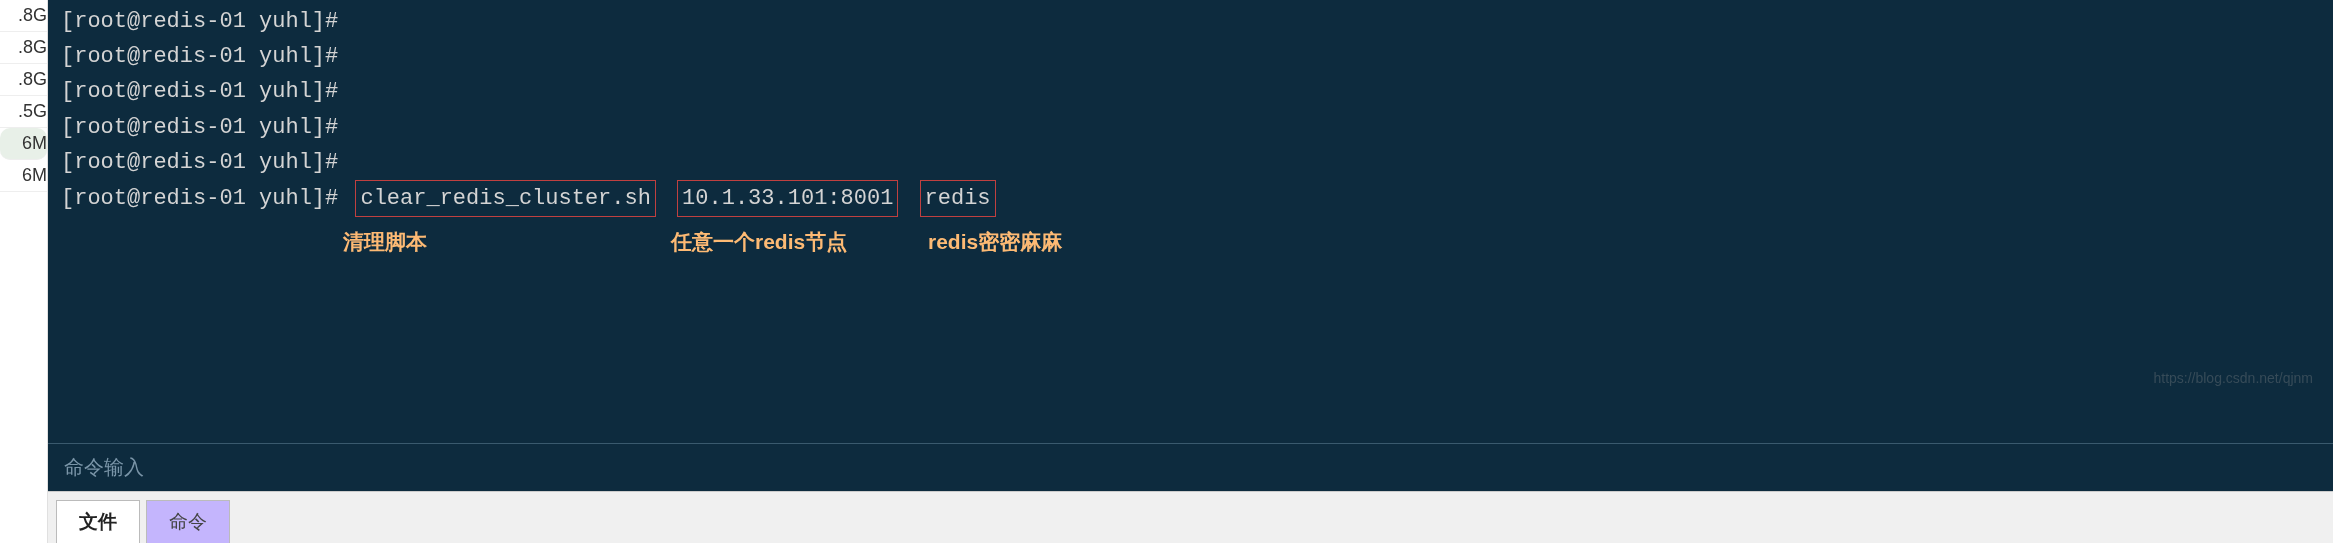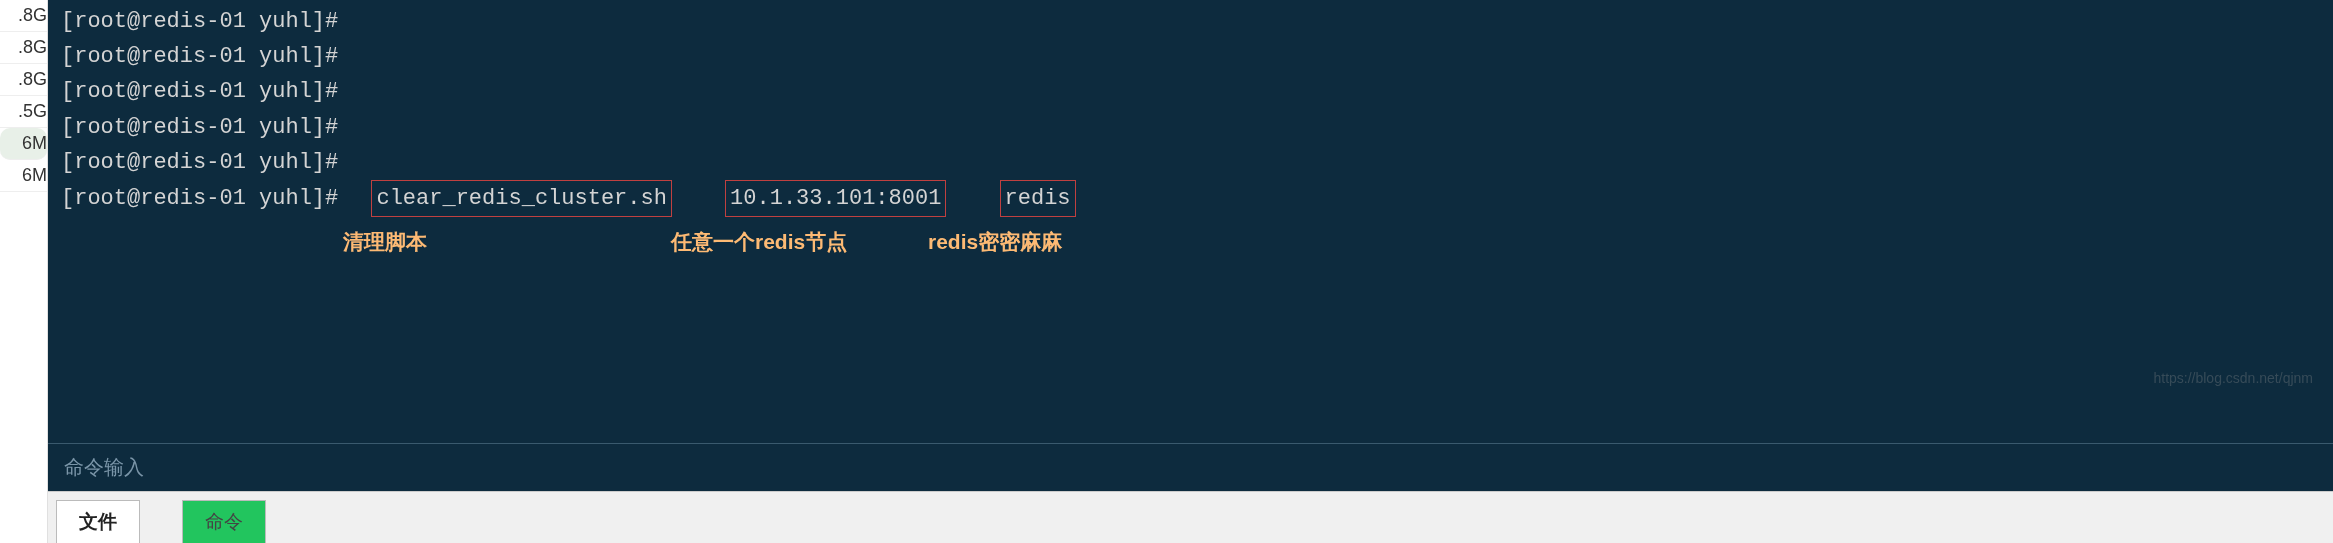--- a/index.html
+++ b/index.html
@@ -61,21 +61,21 @@
     .command-line {
       display: flex;
       align-items: center;
     }
     .command-part {
       display: inline;
     }
     .boxed {
       border: 1px solid #c04040;
       padding: 0 4px;
-      margin: 0 20px;
+      margin: 0 4px;
     }
     .annotations {
       position: relative;
       height: 40px;
       margin-top: 8px;
     }
     .annotation {
       position: absolute;
       color: #fdba74;
       font-family: "Microsoft YaHei", Arial, sans-serif;
@@ -105,24 +105,23 @@
       border-bottom: none;
       padding: 8px 22px;
       font-family: "Microsoft YaHei", Arial, sans-serif;
       font-size: 19px;
       font-weight: bold;
       color: #222;
       cursor: pointer;
       text-align: right;
     }
     .tab.inactive {
-      background: #22c55e;
+      background: #c4b5fd;
       font-weight: normal;
       color: #444;
-      margin-left: 36px;
     }
     .watermark {
       position: absolute;
       right: 20px;
       bottom: 54px;
       color: rgba(150,150,150,0.3);
       font-size: 14px;
       font-family: Arial, sans-serif;
     }
   </style>

